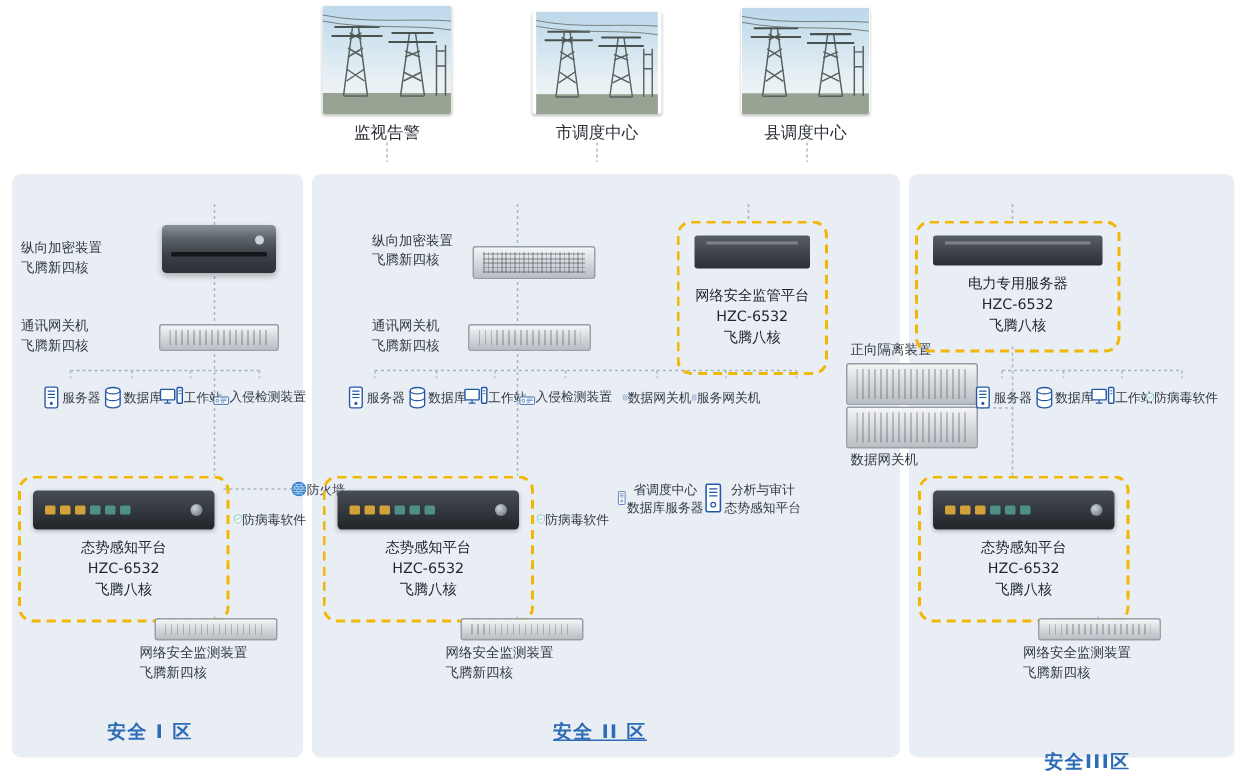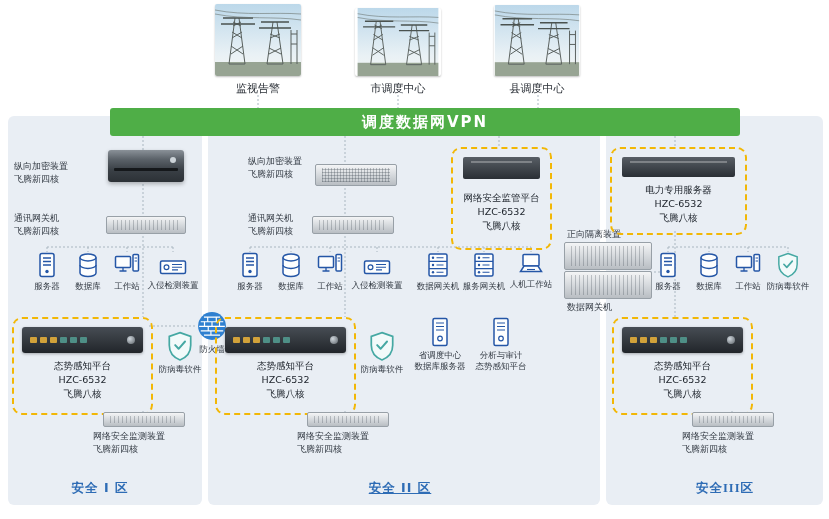--- a/index.html
+++ b/index.html
@@ -16,21 +16,21 @@
   .photo-cap{position:absolute;font-size:11px;color:#2a2f36;text-align:center;}
 
   .t2{position:absolute;text-align:left;font-size:9px;line-height:1.45;color:#333a43;}
   .t2 span{display:block;}
 
   .zone-name{position:absolute;color:#2e6cb5;font-weight:bold;font-size:12.5px;letter-spacing:1px;text-align:center;}
 
   .dashed-box{position:absolute;border:2px dashed #f2b705;border-radius:10px;}
   .box-line{position:absolute;left:0;right:0;text-align:center;font-size:9.5px;color:#20262e;line-height:1;}
 
-  .icon-g{position:absolute;display:flex;flex-direction:column;align-items:center;}
+  .icon-g{position:absolute;display:flex;flex-direction:row;align-items:center;}
   .icon-g .cap{font-size:8.5px;color:#333a43;margin-top:3px;text-align:center;line-height:1.35;white-space:nowrap;}
   .icon-g .cap span{display:block;}
   .ic24{width:24px;height:26px;} .ic26{width:26px;height:26px;} .icIDS{width:28px;height:20px;margin-top:5px;}
   .icL{width:28px;height:24px;} .icC{width:22px;height:30px;} .icS{width:26px;height:30px;} .icF{width:30px;height:30px;}
 
   .dev-enc{position:absolute;background:linear-gradient(180deg,#8a9198 0%,#5c636a 28%,#3a4046 62%,#2c3136 100%);
            border-radius:3px;box-shadow:0 2px 4px rgba(0,0,0,.28);}
   .dev-enc::before{content:"";position:absolute;left:8%;right:8%;top:56%;height:3px;background:#15181b;border-radius:1px;}
   .dev-enc::after{content:"";position:absolute;right:10%;top:22%;width:6px;height:6px;border-radius:50%;background:#ccd3d8;}
 
@@ -162,21 +162,20 @@
   </div>
   <div class="photo" style="left:494px;top:5px;width:86px;height:71px;">
     <svg viewBox="0 0 86 72">
         <use href="#i-substation"></use>
       </svg>
   </div>
   <div class="photo-cap" style="left:215px;top:81px;width:86px;">监视告警</div>
   <div class="photo-cap" style="left:355px;top:81px;width:86px;">市调度中心</div>
   <div class="photo-cap" style="left:494px;top:81px;width:86px;">县调度中心</div>
 
-  <div class="banner">调度数据网VPN</div>
 
   <div class="t2" style="left:14px;top:160px;width:78px;">
     <span>纵向加密装置</span>
       <span>飞腾新四核</span>
   </div>
   <div class="dev-enc" style="left:108px;top:150px;width:76px;height:32px;"></div>
 
   <div class="t2" style="left:14px;top:212px;width:78px;">
     <span>通讯网关机</span>
       <span>飞腾新四核</span>
@@ -282,26 +281,20 @@
     <svg class="ic24">
         <use href="#i-rack"></use>
       </svg>
     <span class="cap">数据网关机</span>
   </div>
   <div class="icon-g" style="left:461px;top:252px;width:46px;">
     <svg class="ic24">
         <use href="#i-rack"></use>
       </svg>
     <span class="cap">服务网关机</span>
-  </div>
-  <div class="icon-g" style="left:507px;top:252px;width:48px;">
-    <svg class="icL">
-        <use href="#i-laptop"></use>
-      </svg>
-    <span class="cap">人机工作站</span>
   </div>
 
   <div class="dashed-box" style="left:451px;top:147px;width:97px;height:99px;">
     <div class="dev-dark" style="left:10px;right:10px;top:8px;height:22px;"></div>
     <span class="box-line" style="top:44px;">网络安全监管平台</span>
     <span class="box-line" style="top:58px;">HZC-6532</span>
     <span class="box-line" style="top:72px;">飞腾八核</span>
   </div>
 
   <div class="t2" style="left:567px;top:228px;width:80px;">正向隔离装置</div>
@@ -402,15 +395,15 @@
   </div>
 
   <div class="dev-slim" style="left:692px;top:412px;width:80px;height:13px;"></div>
   <div class="t2" style="left:682px;top:430px;width:100px;">
     <span>网络安全监测装置</span>
       <span>飞腾新四核</span>
   </div>
 
   <div class="zone-name" style="left:60px;top:480px;width:80px;">安全 I 区</div>
   <div class="zone-name" style="left:360px;top:480px;width:80px;text-decoration:underline;">安全 II 区</div>
-  <div class="zone-name" style="left:685px;top:480px;width:80px;font-family:Liberation Serif, serif;">安全III区</div>
+  <div class="zone-name" style="left:685px;top:500px;width:80px;">安全III区</div>
 
 </div>
 
 </body></html>

